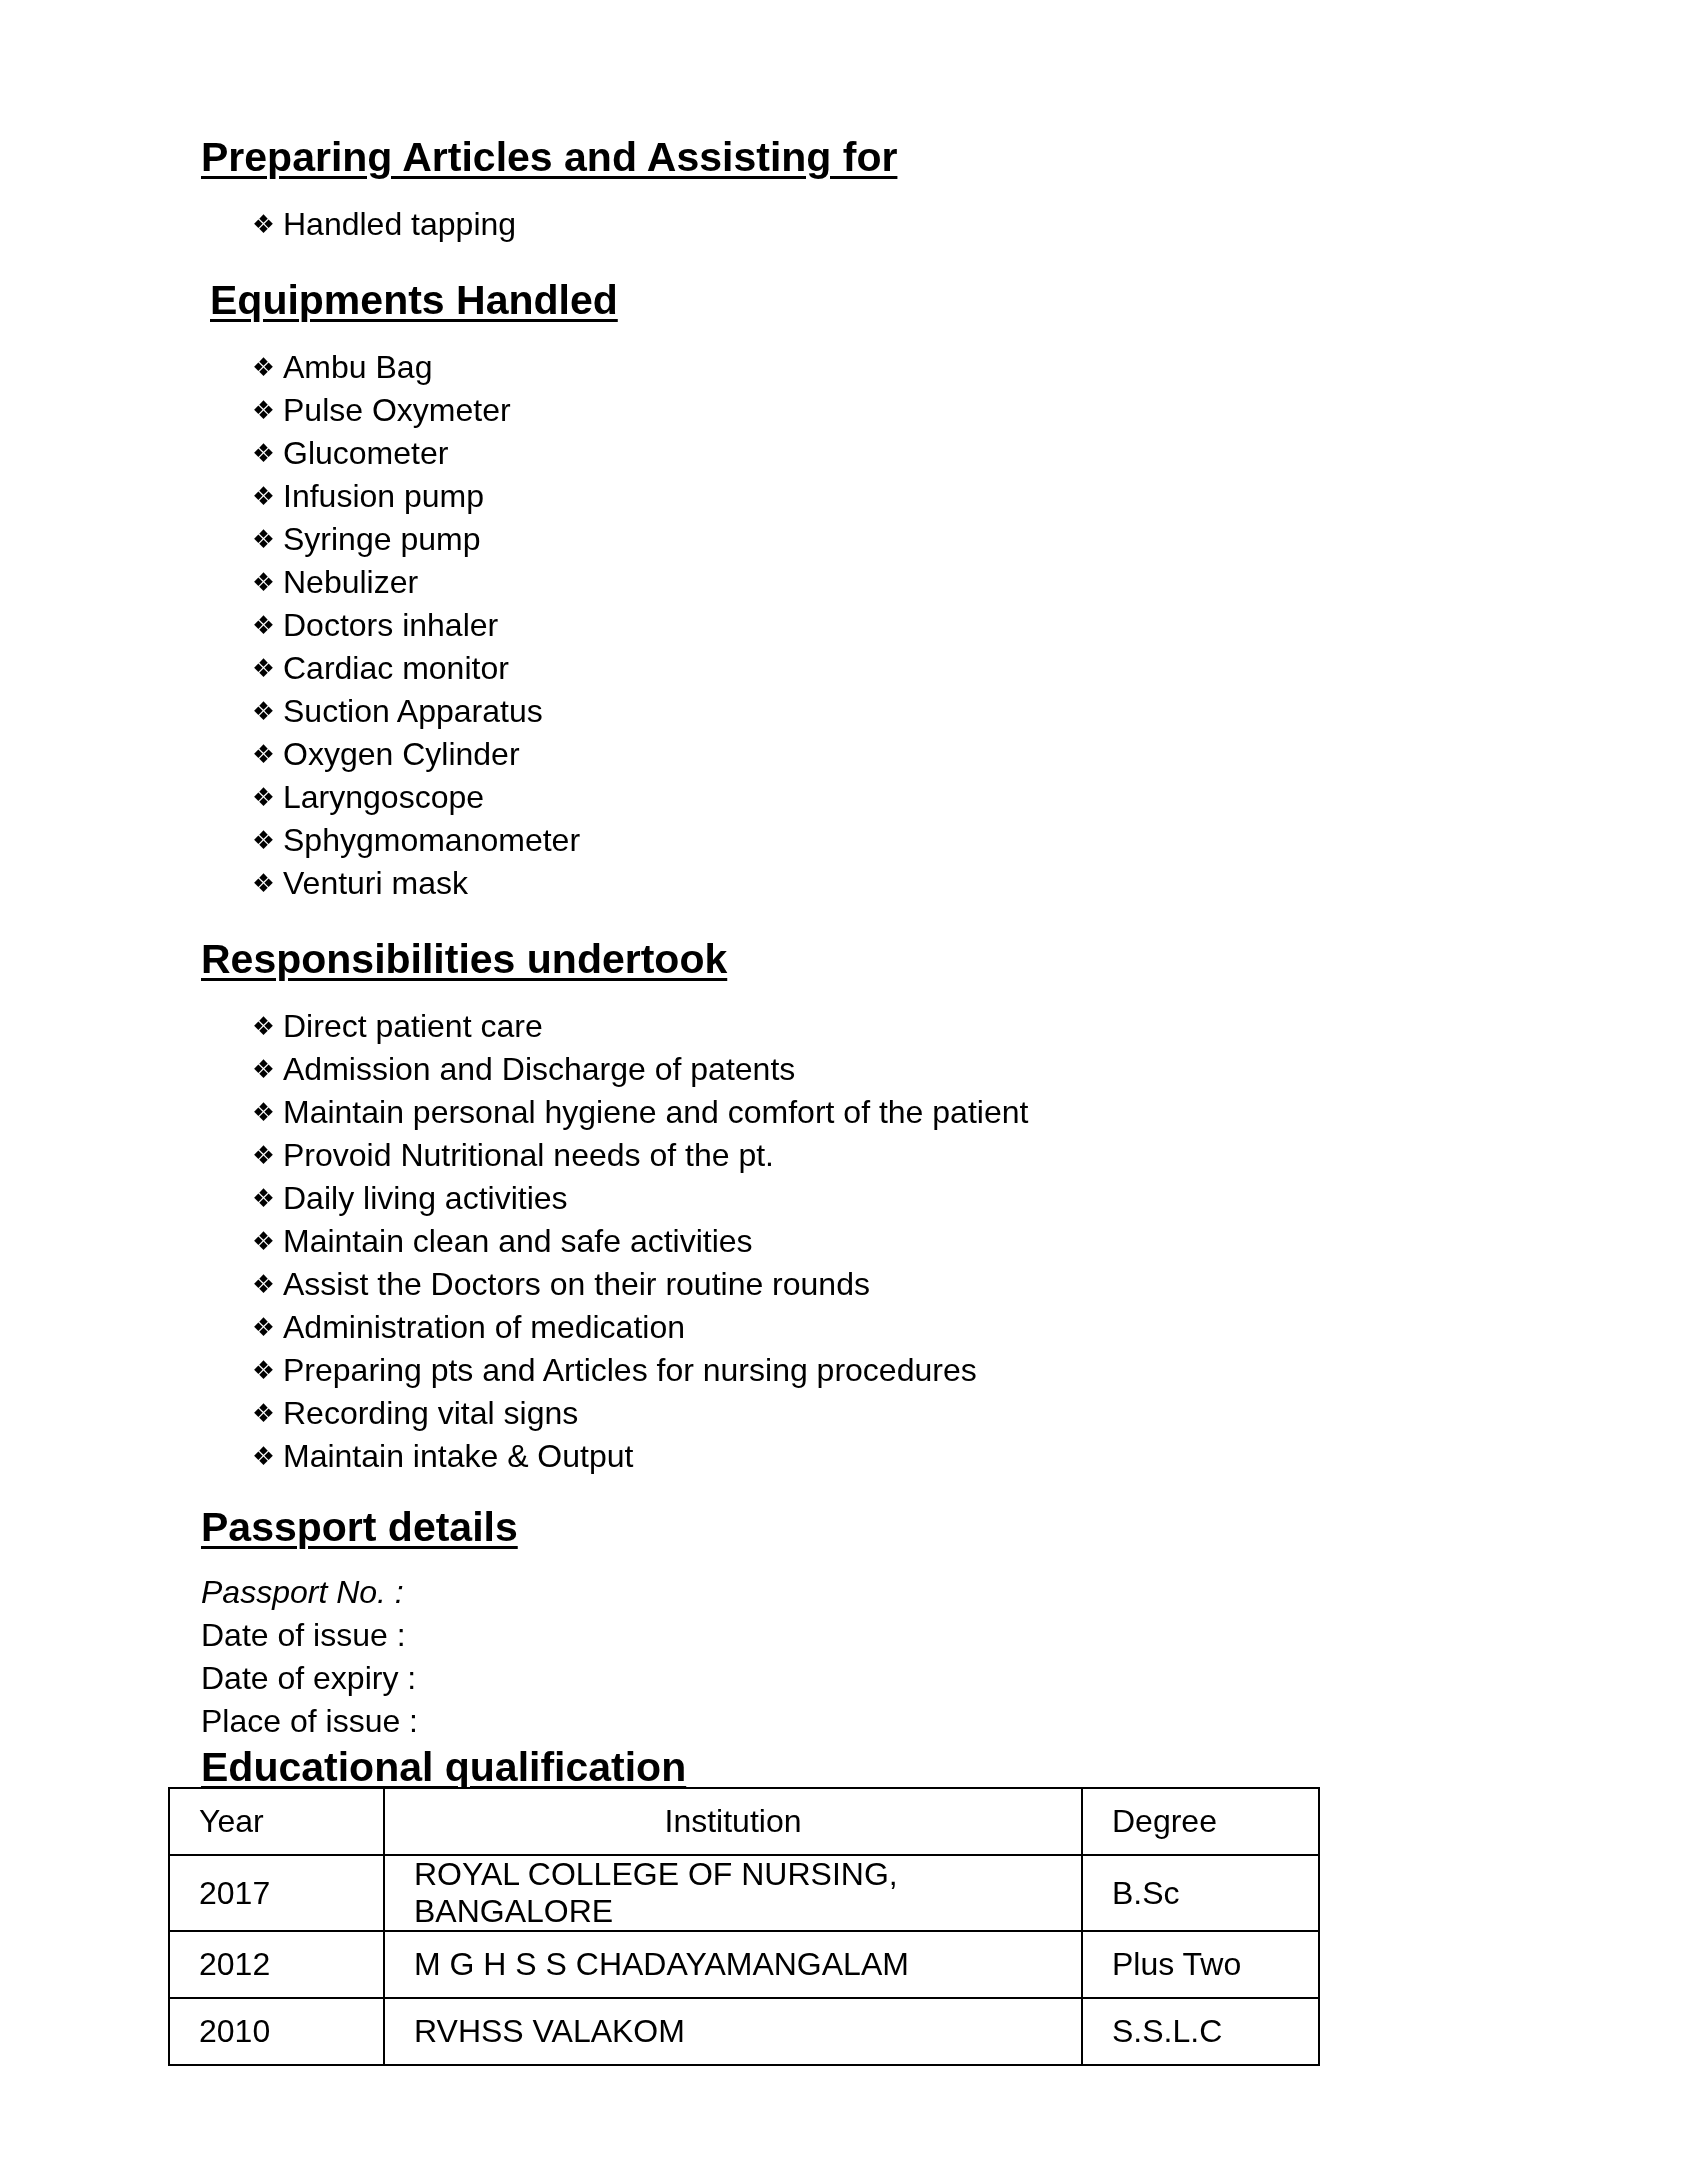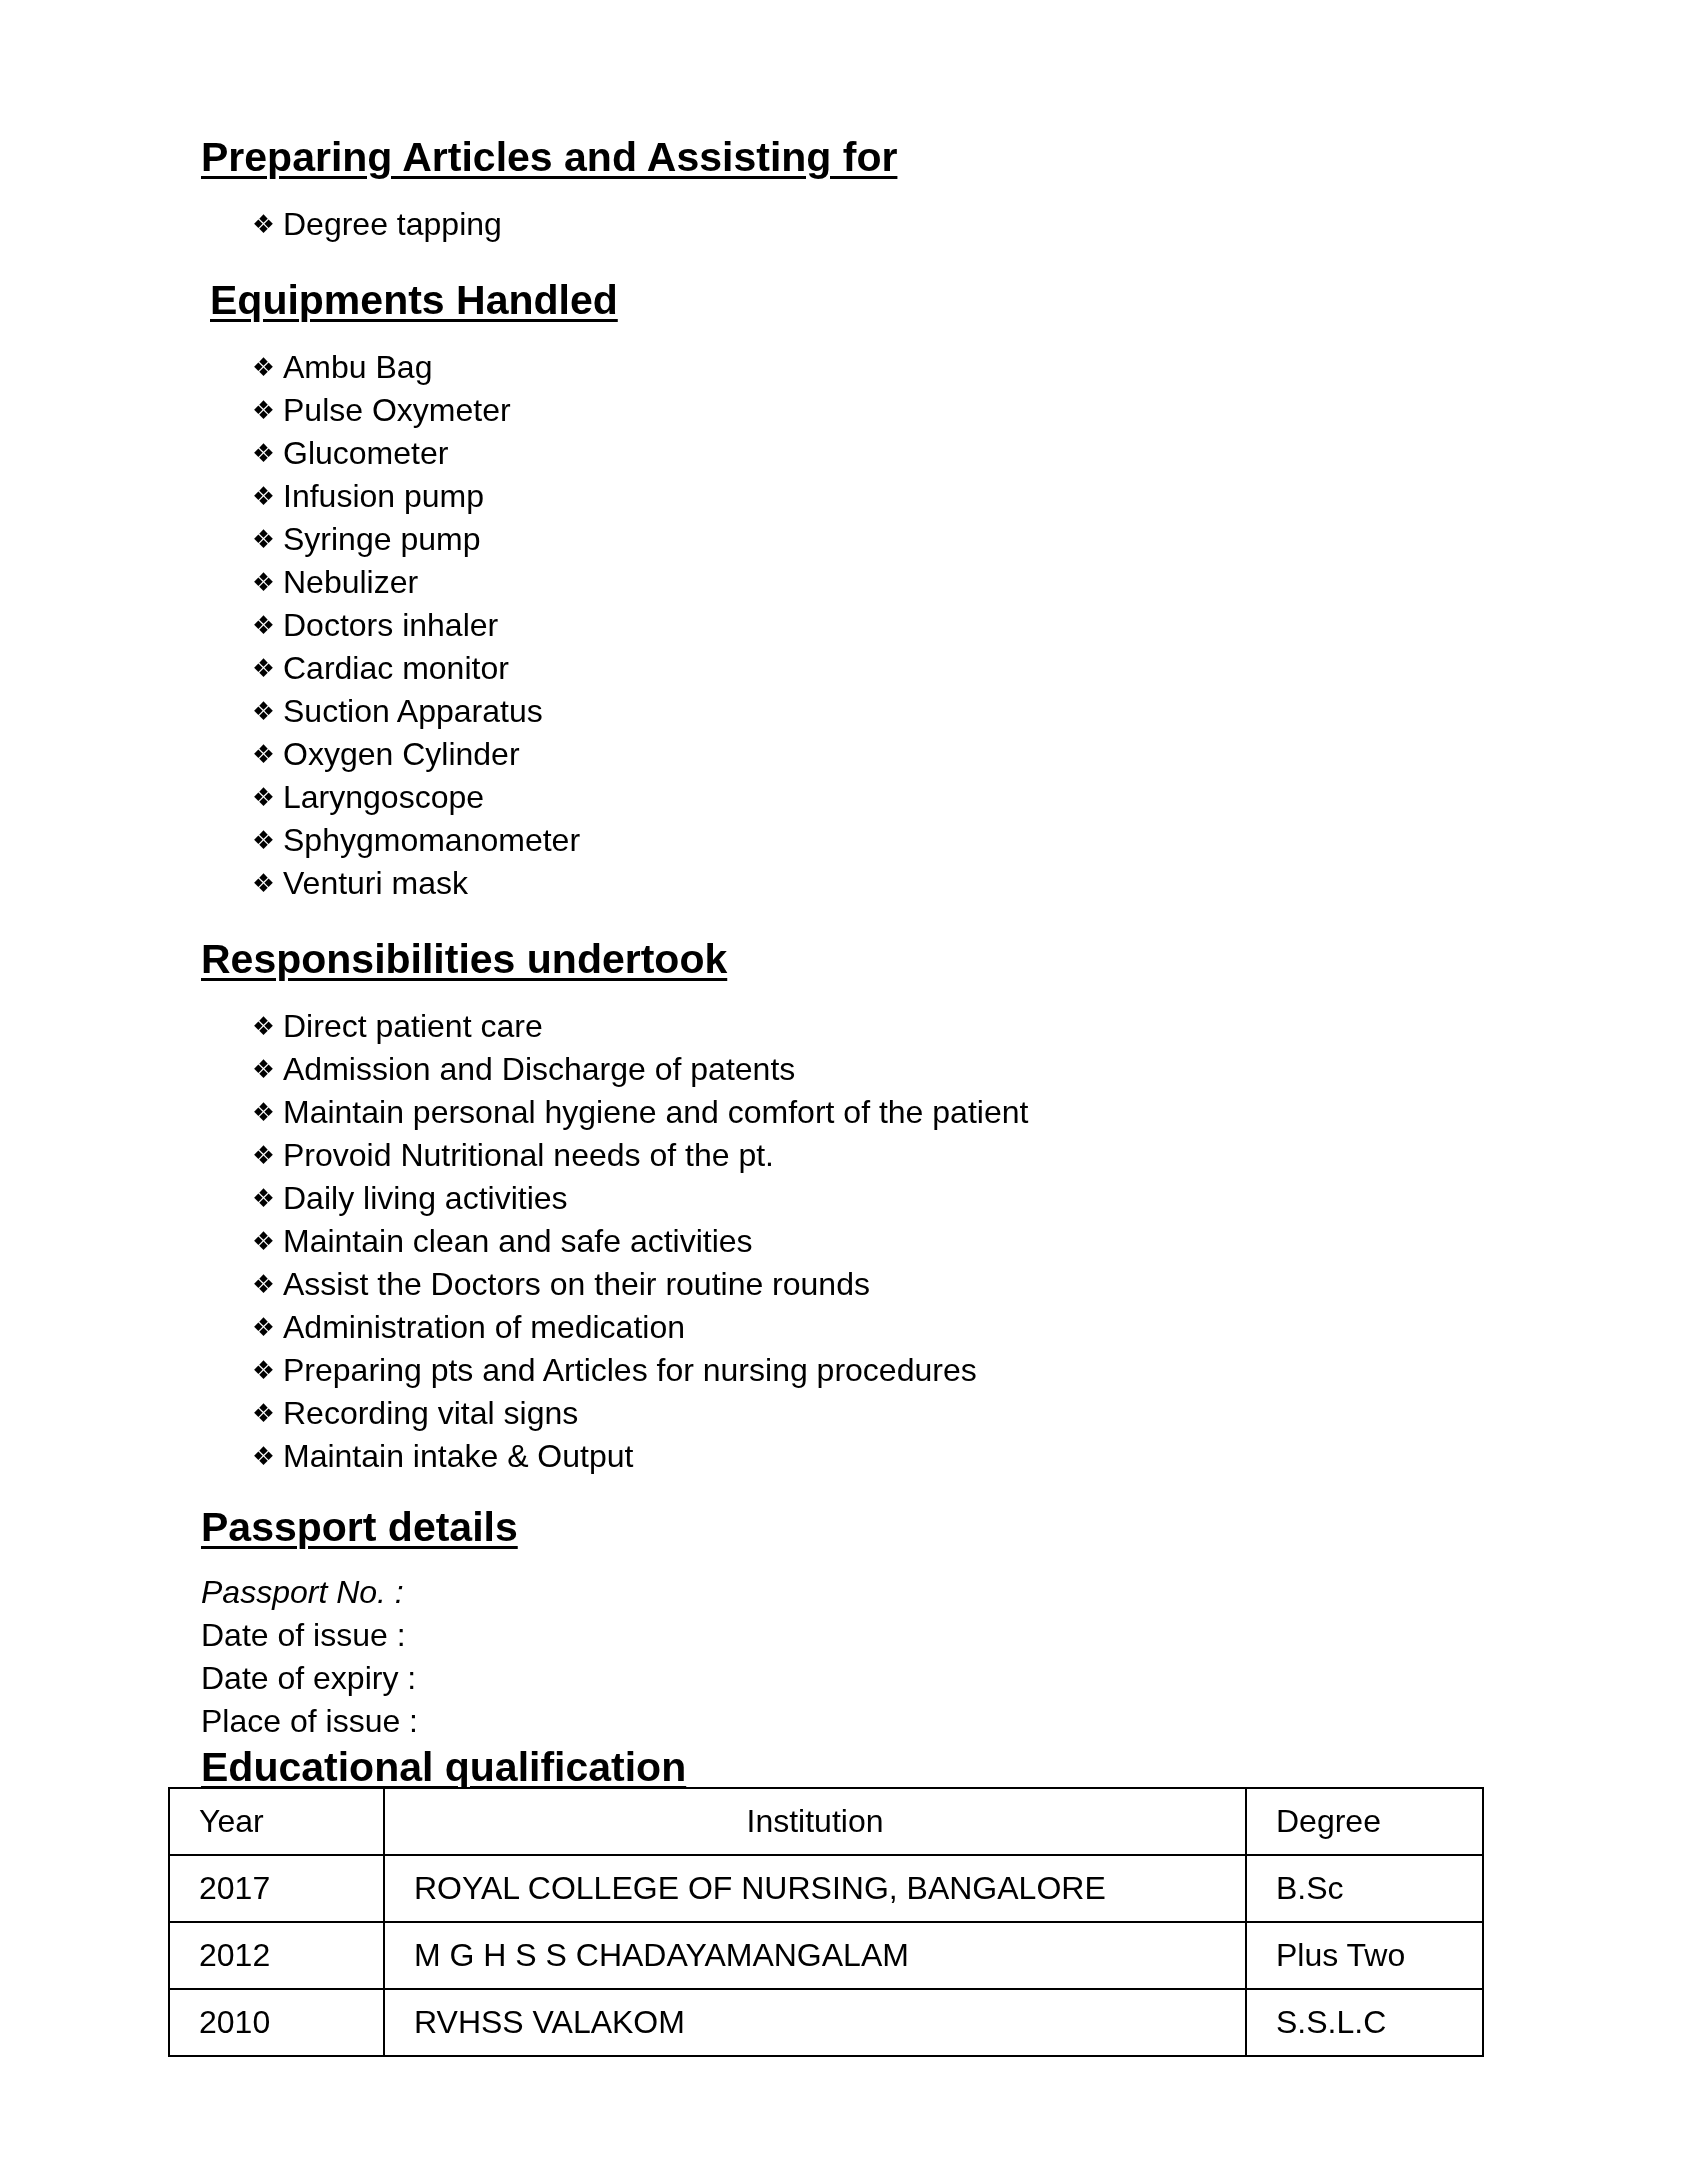--- a/index.html
+++ b/index.html
@@ -13,39 +13,39 @@
       white-space: nowrap;
     }
     .list { position: absolute; left: 252px; margin: 0; padding: 0; list-style: none; }
     .list li {
       font-size: 32px; height: 43px; line-height: 43px; white-space: nowrap;
       display: flex; align-items: center;
     }
     .bullet { display: inline-block; width: 31px; font-size: 25.6px; }
     .pp-row { position: absolute; left: 201px; font-size: 32px; white-space: nowrap; }
     table.edu {
-      position: absolute; left: 168px; top: 1787px; width: 1316px;
+      position: absolute; left: 168px; top: 1787px; width: 1152px;
       border-collapse: collapse; font-size: 32px;
     }
     table.edu td, table.edu th {
       border: 2.6px solid #000; height: 65px; padding: 0 0 0 29px;
       font-weight: normal; text-align: left; vertical-align: middle;
     }
     table.edu th.center { text-align: center; padding-left: 0; }
     .col-year { width: 184px; }
     .col-deg { width: 206px; }
   </style>
 </head>
 <body>
 
 <div class="heading" style="left:201px; top:134px;">Preparing Articles and Assisting for</div>
 <ul class="list" style="top:203px;">
   <li>
       <span class="bullet">❖</span>
-      <span>Degree tapping</span>
+      <span>Handled tapping</span>
     </li>
 </ul>
 
 <div class="heading" style="left:210px; top:277px;">Equipments Handled</div>
 <ul class="list" style="top:346px;">
   <li>
       <span class="bullet">❖</span>
       <span>Ambu Bag</span>
     </li>
   <li>

